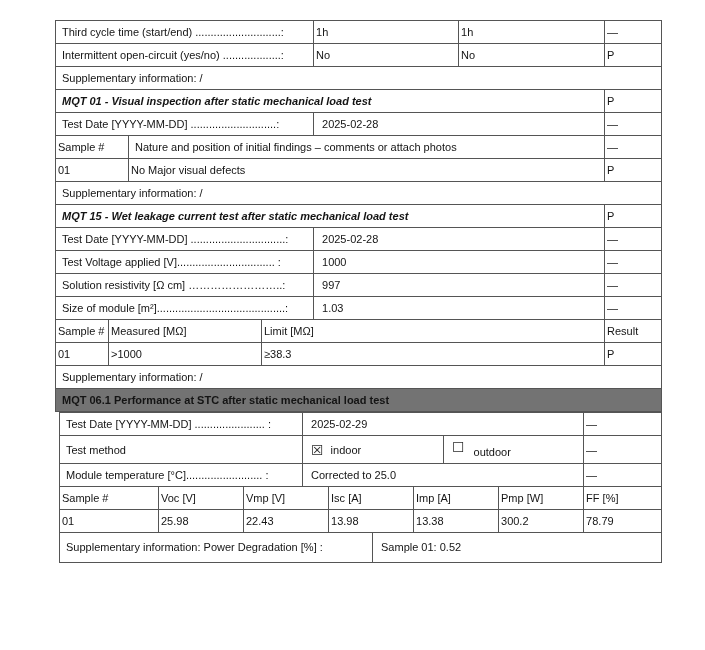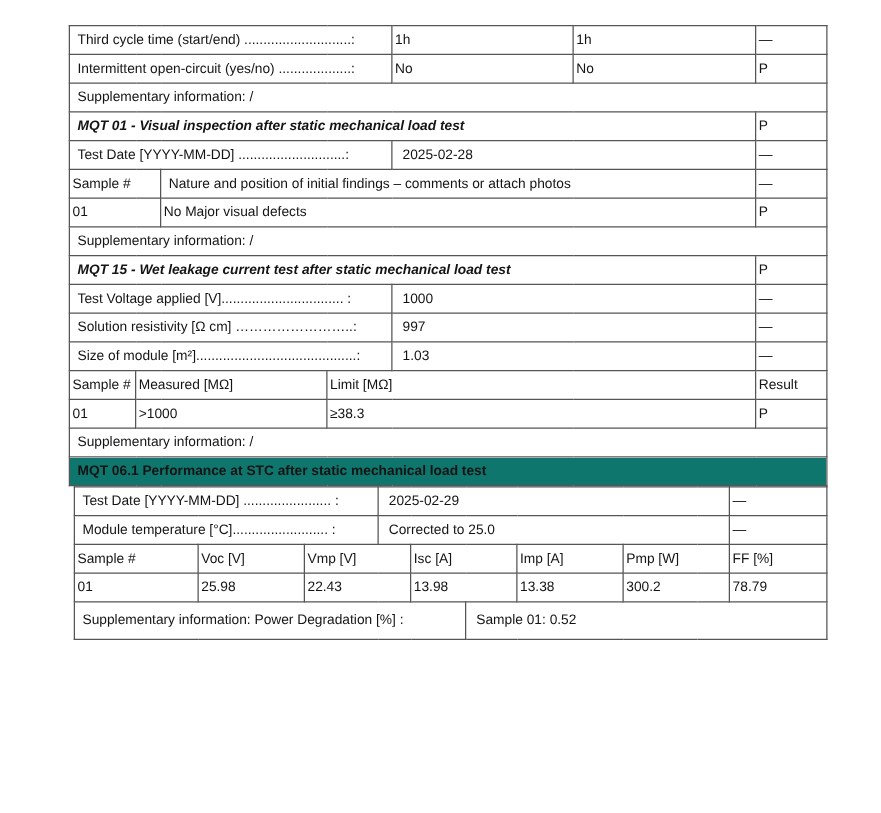--- a/index.html
+++ b/index.html
@@ -83,20 +83,25 @@
       <tr>
         <td colspan="7" class="lbl">Supplementary information: /</td>
       </tr>
 
       <tr>
         <td colspan="6" class="lbl b">MQT 15 - Wet leakage current test after static mechanical load test</td>
         <td class="c">P</td>
       </tr>
 
       <tr>
+        <td colspan="4" class="lbl">Test Date [YYYY-MM-DD] ...............................:</td>
+        <td colspan="2" class="val">2025-02-28</td>
+        <td class="c">—</td>
+      </tr>
+      <tr>
         <td colspan="4" class="lbl">Test Voltage applied [V]................................ :</td>
         <td colspan="2" class="val">1000</td>
         <td class="c">—</td>
       </tr>
       <tr>
         <td colspan="4" class="lbl">Solution resistivity [Ω cm] ……………………..:</td>
         <td colspan="2" class="val">997</td>
         <td class="c">—</td>
       </tr>
       <tr>
@@ -116,21 +121,21 @@
         <td colspan="2" class="c">&gt;1000</td>
         <td colspan="3" class="c">≥38.3</td>
         <td class="c">P</td>
       </tr>
 
       <tr>
         <td colspan="7" class="lbl">Supplementary information: /</td>
       </tr>
 
       <tr class="green">
-        <td colspan="7" class="lbl" style="background: #0f766e;">MQT 06.1 Performance at STC after static mechanical load test</td>
+        <td colspan="7" class="lbl" style="background: #737373;">MQT 06.1 Performance at STC after static mechanical load test</td>
       </tr>
     </tbody>
       </table>
 
     <table class="tB">
       <colgroup>
         <col style="width:99px">
           <col style="width:85px">
           <col style="width:59px">
           <col style="width:26px">
@@ -143,20 +148,26 @@
           <col style="width:78px">
       </colgroup>
 
       <tbody>
           <tr>
         <td colspan="3" class="lbl">Test Date [YYYY-MM-DD] ....................... :</td>
         <td colspan="7" class="val">2025-02-29</td>
         <td class="c">—</td>
       </tr>
 
+      <tr>
+        <td colspan="3" class="lbl">Test method</td>
+        <td colspan="4" class="val"><span class="cbx">☒</span><span>indoor</span></td>
+        <td colspan="3" class="val"><span class="cbx raised">☐</span><span>outdoor</span></td>
+        <td class="c">—</td>
+      </tr>
 
       <tr>
         <td colspan="3" class="lbl">Module temperature  [°C]......................... :</td>
         <td colspan="7" class="val">Corrected to 25.0</td>
         <td class="c">—</td>
       </tr>
 
 
       <tr>
         <td class="c">Sample #</td>

